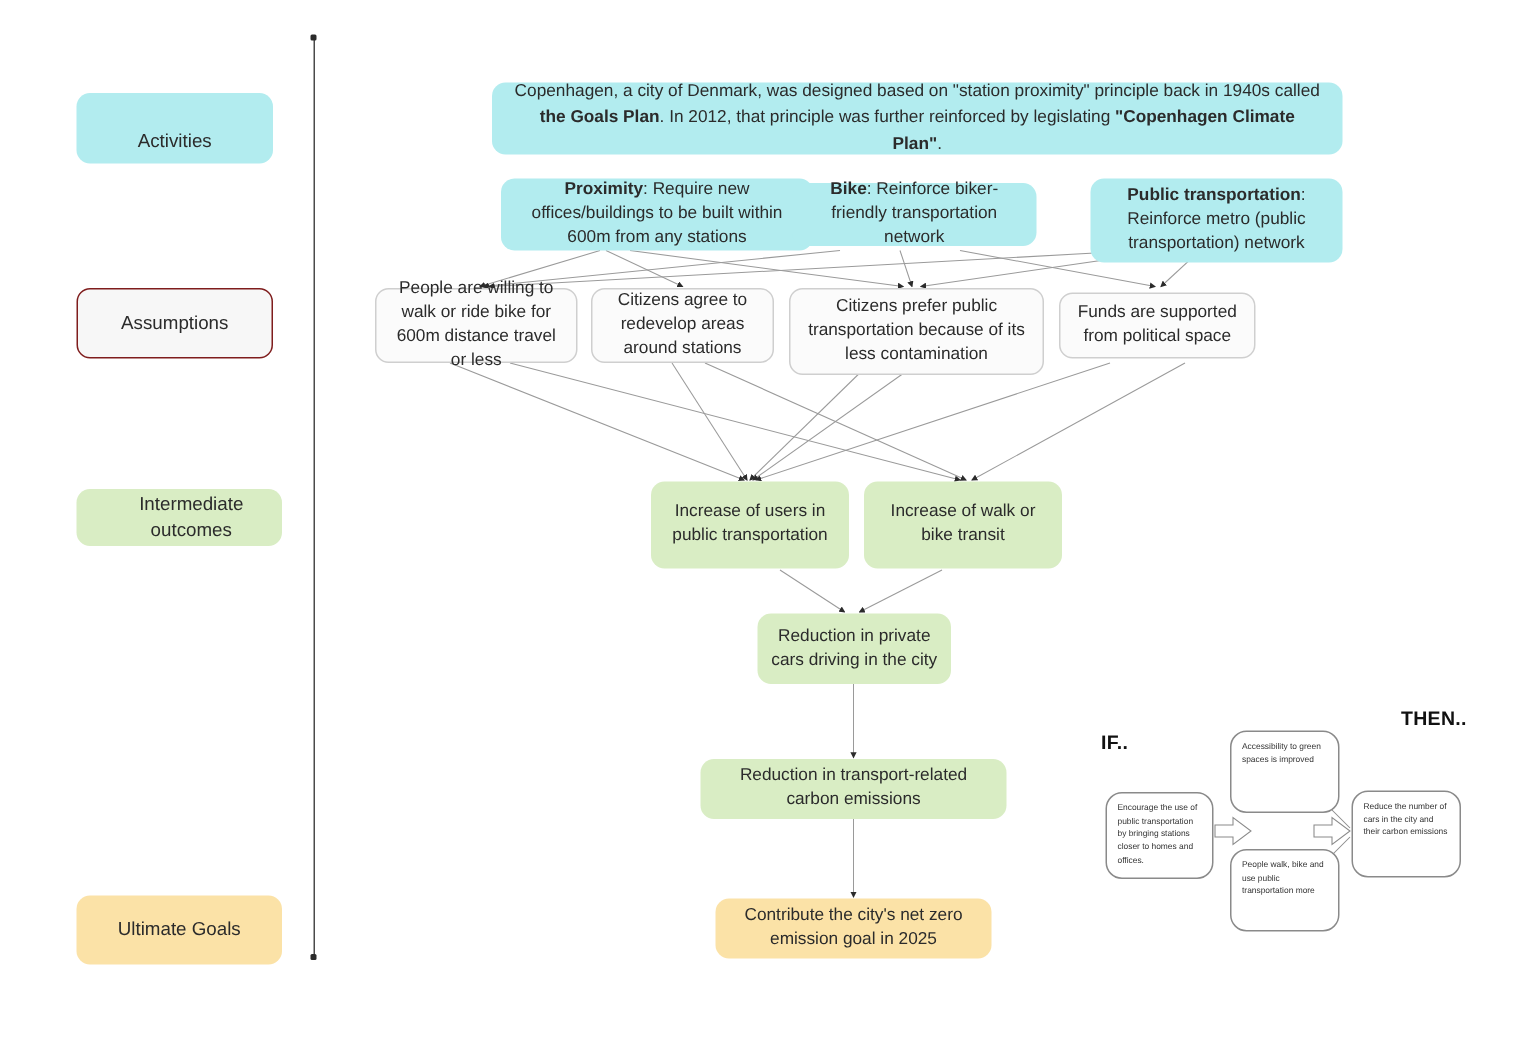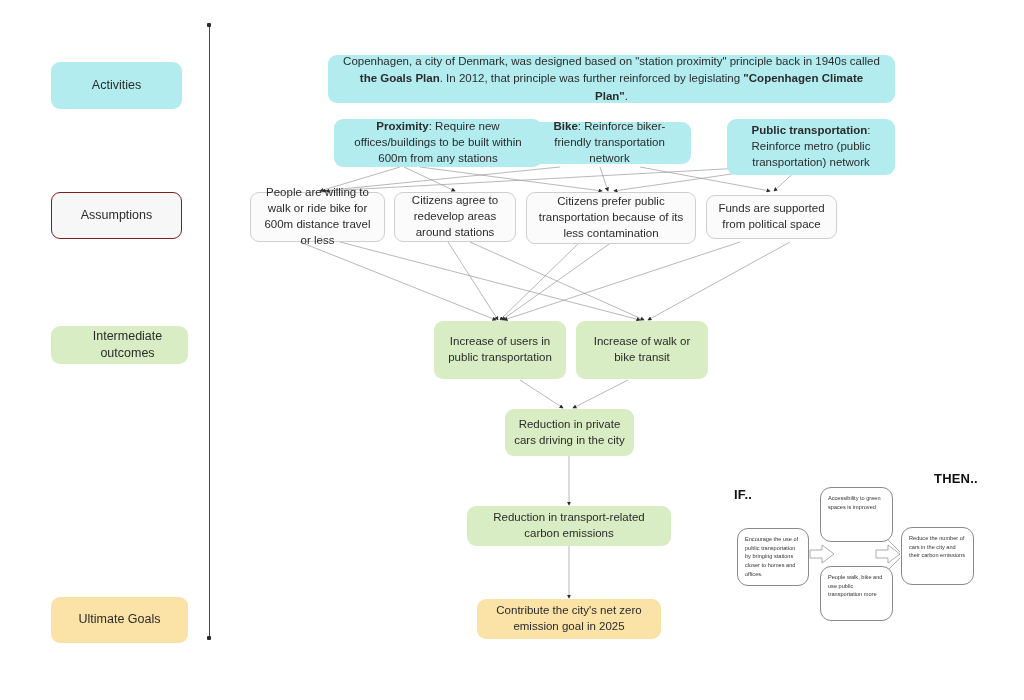--- a/index.html
+++ b/index.html
@@ -133,21 +133,21 @@
       <path d="M569,456 L569,505"></path>
 
       <path d="M569,546 L569,598"></path>
     </g>
   </svg>
 
   <div class="axis-line" style="left:209px; top:26px; height:612px;"></div>
   <div class="axis-dot" style="left:207px; top:23px;"></div>
   <div class="axis-dot" style="left:207px; top:636px;"></div>
 
-  <div class="node legend-chip chip-activities" style="left:51px; top:62px; width:131px; height:47px;">
+  <div class="node legend-chip chip-activities" style="left:51px; top:62px; width:131px; height:47px;align-items:flex-end;">
     <span>Activities</span>
   </div>
   <div class="node legend-chip chip-assumptions" style="left:51px; top:192px; width:131px; height:47px;">
     <span>Assumptions</span>
   </div>
   <div class="node legend-chip chip-intermediate" style="left:51px; top:326px; width:137px; height:38px;padding-left:24px;">
     <span>Intermediate outcomes</span>
   </div>
   <div class="node legend-chip chip-goals" style="left:51px; top:597px; width:137px; height:46px;">
     <span>Ultimate Goals</span>
@@ -168,21 +168,21 @@
   <div class="node n-blue" style="left:727px; top:119px; width:168px; height:56px;">
     <span><b>Public transportation</b><span>: Reinforce metro (public transportation) network</span></span>
   </div>
 
   <div class="node n-white" style="left:250px; top:192px; width:135px; height:50px;">
     <span>People are willing to walk or ride bike for 600m distance travel or less</span>
   </div>
   <div class="node n-white" style="left:394px; top:192px; width:122px; height:50px;">
     <span>Citizens agree to redevelop areas around stations</span>
   </div>
-  <div class="node n-white" style="left:526px; top:192px; width:170px; height:52px;">
+  <div class="node n-white" style="left:526px; top:192px; width:170px; height:58px;">
     <span>Citizens prefer public transportation because of its less contamination</span>
   </div>
   <div class="node n-white" style="left:706px; top:195px; width:131px; height:44px;">
     <span>Funds are supported from political space</span>
   </div>
 
   <div class="node n-green" style="left:434px; top:321px; width:132px; height:58px;">
     <span>Increase of users in public transportation</span>
   </div>
   <div class="node n-green" style="left:576px; top:321px; width:132px; height:58px;">

